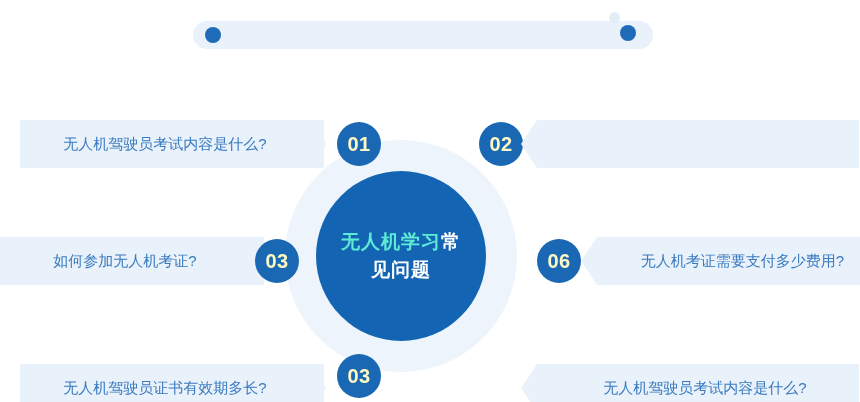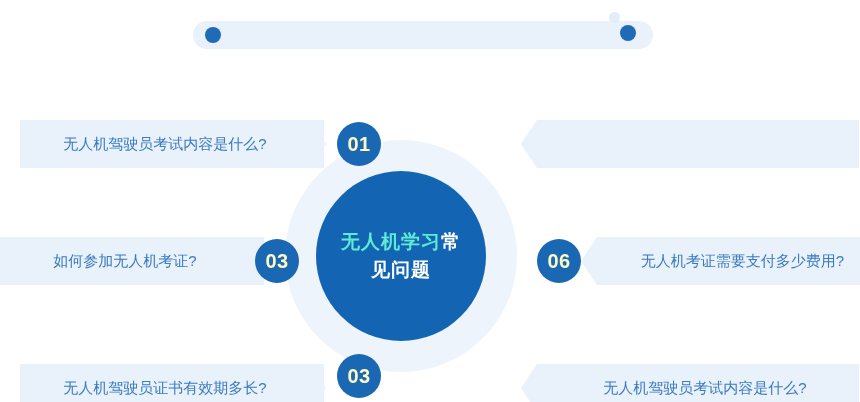--- a/index.html
+++ b/index.html
@@ -166,20 +166,21 @@
     <div class="core-line"><span class="core-hl">无人机学习</span><span>常</span></div>
     <div class="core-line">见问题</div>
   </div>
 
   <div class="qbox left r1" style="left:20px; width:290px;">
     <span>无人机驾驶员考试内容是什么?</span>
     <span class="qarrow point-right" style="left:290px;"></span>
   </div>
   <div class="badge b1" style="left:337px;">01</div>
 
+  <div class="badge b1" style="left:479px;">02</div>
   <div class="qbox right r1" style="left:537px; width:308px;">
     <span class="qarrow point-left" style="left:-16px;"></span>
   </div>
 
   <div class="qbox left r2" style="left:0px; width:250px;">
     <span>如何参加无人机考证?</span>
     <span class="qarrow point-right" style="left:250px;"></span>
   </div>
   <div class="badge b2" style="left:255px;">03</div>
 

